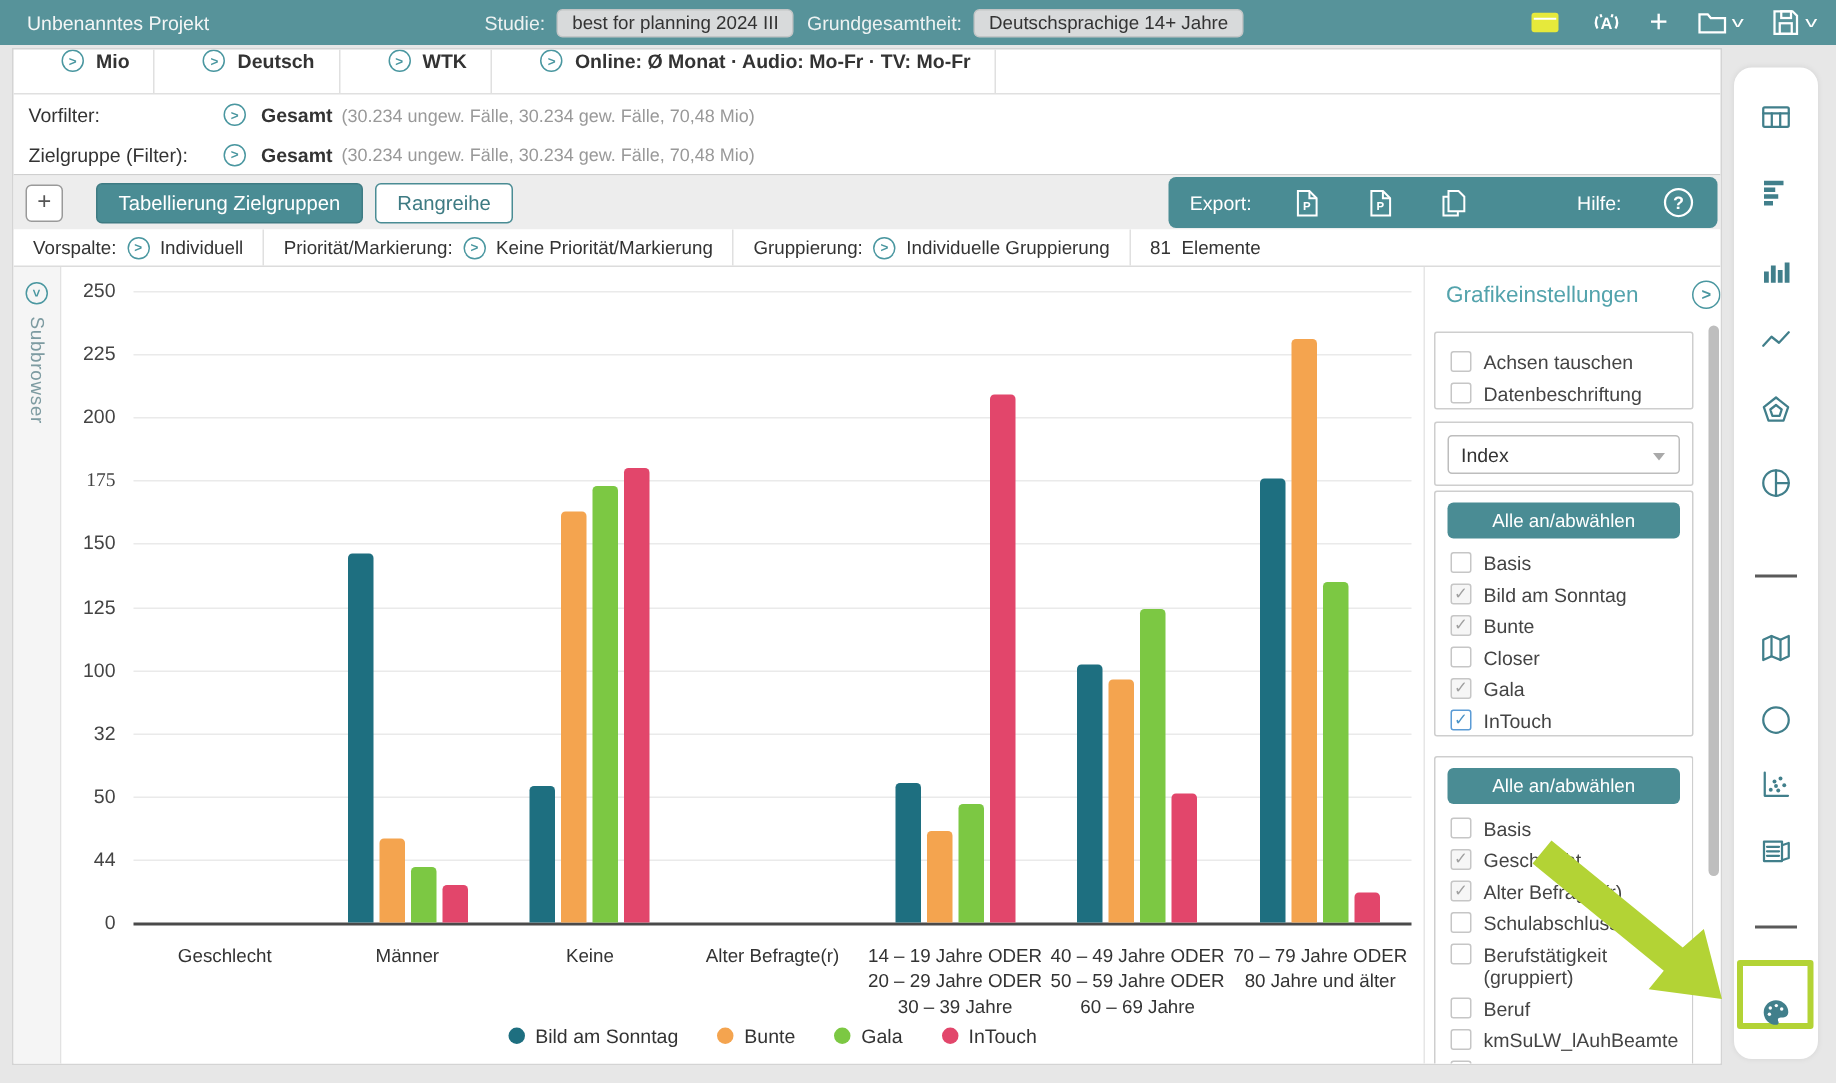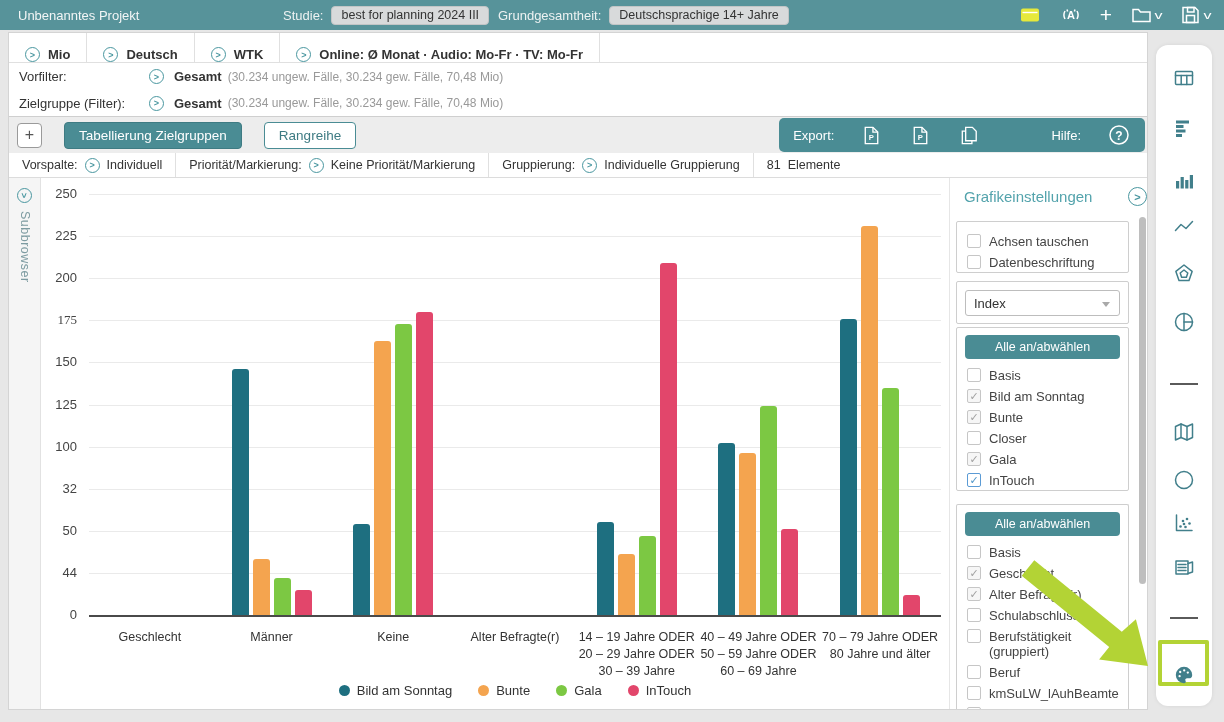--- a/index.html
+++ b/index.html
@@ -8,58 +8,58 @@
     font-family: "Liberation Sans", sans-serif;
     background:#E7E7E7;
     position:relative;
     overflow:hidden;
     color:#333;
   }
   
   .hdr { position:absolute; left:0; top:0; width:1224px; height:30px;
          background:#57939A; display:flex; align-items:center; }
   .hdr-title { position:absolute; left:18px; color:#F3F6F6; font-size:13px; }
-  .hdr-group { position:absolute; display:flex; align-items:center; gap:8px; color:#EDF2F2; font-size:13px; }
+  .hdr-group { position:absolute; display:flex; align-items:center; gap:8px; color:#EDF2F2; font-size:13px;margin-left:40px; }
   .hdr-studie { left:283px; }
   .hdr-gg { left:498px; }
   .pill { background:#D8DADB; border:1px solid #c2c5c6; color:#333; font-size:12.5px;
           border-radius:4px; padding:1.5px 9px; white-space:nowrap; }
   .hdr-icons { position:absolute; right:14px; display:flex; align-items:center; gap:17px; }
   .hicon { display:flex; align-items:center; cursor:pointer; }
   .hplus { color:#fff; font-size:21px; font-weight:400; line-height:20px; }
   .chevdown { color:#fff; font-size:10px; margin-left:2px; transform:scaleX(1.6); }
 
   
   .win { position:absolute; left:8px; top:32px; width:1140px; height:678px;
          background:#fff; border:1px solid #D4D4D4; overflow:hidden; }
 
   .tabbar { position:absolute; left:0; top:0; width:100%; height:30px;
             border-bottom:1px solid #E0E0E0; display:flex; }
-  .tab { display:flex; align-items:flex-end; gap:8px; padding:0 16px;
-         border-right:1px solid #E0E0E0; font-size:13px; font-weight:bold; cursor:pointer; white-space:nowrap; }
+  .tab { display:flex; align-items:flex-start; gap:8px; padding:0 16px;
+         border-right:1px solid #E0E0E0; font-size:13px; font-weight:bold; cursor:pointer; white-space:nowrap;margin-left:16px; }
 
   .cchev { width:15px; height:15px; min-width:15px; border:1.5px solid #4A97A0; border-radius:50%;
            display:inline-flex; align-items:center; justify-content:center;
            color:#4A97A0; font-size:9px; font-weight:bold; cursor:pointer; }
   .cchev::after { content:">"; }
 
   .frow { position:absolute; left:0; width:100%; height:27px; display:flex; align-items:center; font-size:13px; }
   .frow .flabel { width:140px; padding-left:10px; color:#333; }
   .frow .fval { font-weight:bold; margin-left:10px; }
   .frow .fdetail { color:#999; font-size:12px; margin-left:6px; }
   #row-vorfilter { top:30px; }
   #row-zielgruppe { top:57px; border-bottom:1px solid #CFCFCF; }
 
   .toolbar { position:absolute; left:0; top:84px; width:100%; height:36px; background:#EDEDED;
              display:flex; align-items:center; }
   .addbtn { width:25px; height:25px; margin-left:8px; border:1px solid #9a9a9a; border-radius:4px;
             background:#fff; color:#555; font-size:16px; display:flex; align-items:center; justify-content:center; cursor:pointer; }
   .btn-primary { margin-left:22px; background:#4A8C94; color:#fff; border:1px solid #3E7B83;
                  border-radius:4px; font-size:13.5px; padding:5px 14px; cursor:pointer; }
-  .btn-secondary { margin-left:22px; background:#fff; color:#3E7B83; border:1px solid #4A8C94;
+  .btn-secondary { margin-left:8px; background:#fff; color:#3E7B83; border:1px solid #4A8C94;
                    border-radius:4px; font-size:13.5px; padding:5px 14px; cursor:pointer; }
   .exportbox { position:absolute; right:2px; top:1px; height:34px; background:#4A8C94; border-radius:5px;
                display:flex; align-items:center; gap:26px; padding:0 14px; color:#fff; font-size:13px; }
   .exportbox .xicon { cursor:pointer; display:flex; }
 
   .setrow { position:absolute; left:0; top:120px; width:100%; height:25px; display:flex; align-items:center;
             font-size:12.5px; border-bottom:1px solid #DCDCDC; background:#fff; }
   .setcell { display:flex; align-items:center; gap:7px; padding:0 13px; height:100%; border-right:1px solid #E0E0E0; white-space:nowrap; }
   .setcell:last-child { border-right:none; }
   .setcell .cnt { font-weight:normal; }

